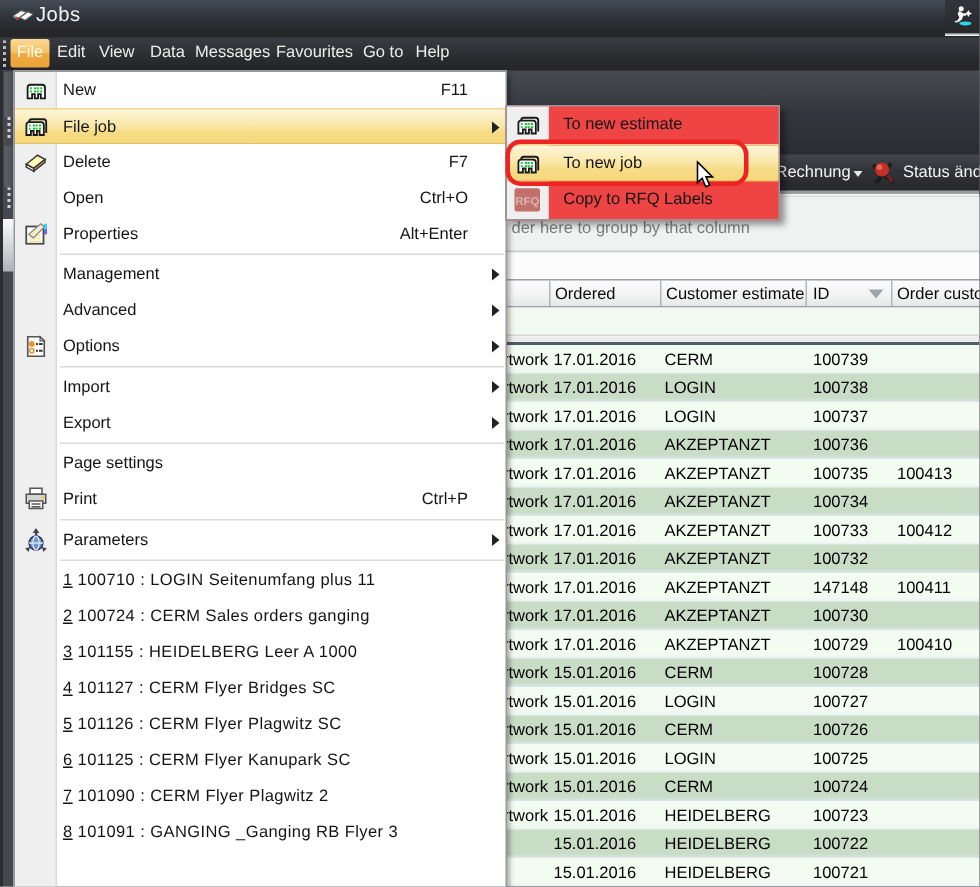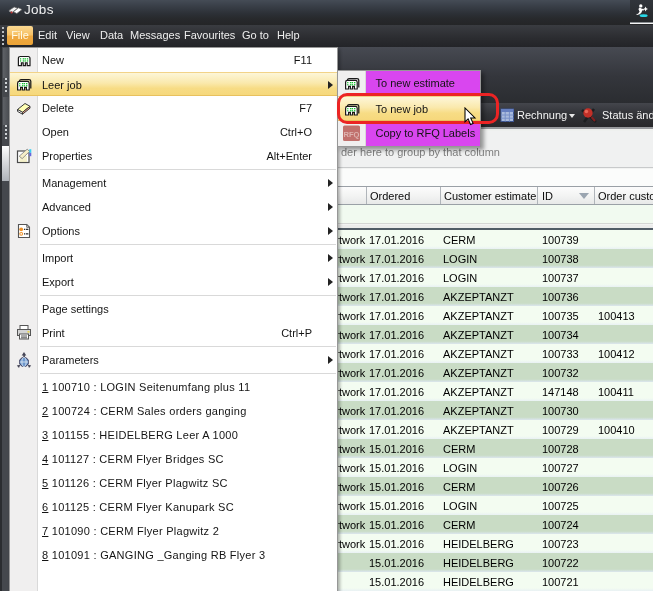--- a/index.html
+++ b/index.html
@@ -69,21 +69,21 @@
 .mi .sc { position:absolute; right:25px; top:6px; font-size:11px; color:#141414; }
 .mi .ico { position:absolute; left:4px; top:2px; }
 .mi .sub { position:absolute; right:4px; top:8.5px; width:0; height:0;
   border-top:4px solid transparent; border-bottom:4px solid transparent; border-left:5px solid #222; }
 .msep { height:3px; position:relative; }
 .msep:after { content:""; position:absolute; left:30px; right:1px; top:1px; height:1px; background:#d9d9d9; }
 .mi.hl { background:linear-gradient(#fdf6d8,#fae9ad 45%,#f7dc85 70%,#f6d87c);
   border-top:1px solid #f2d388; border-bottom:1px solid #e8c15e; }
 
 
-#submenu { left:337px; top:69.5px; width:144px; height:77px; background:#d946ef;
+#submenu { left:337px; top:69.5px; width:183px; height:77px; background:#ef4444;
   border:1px solid #979797; box-shadow:3px 3px 4px rgba(0,0,0,0.38); }
 #sm-gutter { position:absolute; left:0; top:0; width:28px; height:75px; background:#f0efef; border-right:1px solid #d9d9d9; }
 .smi { position:relative; height:25px; }
 .smi .txt { position:absolute; left:37.5px; top:6.5px; white-space:nowrap; font-size:11px; color:#141414; }
 .smi .ico { position:absolute; left:4px; top:3px; }
 .smi.hl { background:linear-gradient(#fdf6d8,#fae9ad 45%,#f7dc85 70%,#f6d87c);
   border-top:1px solid #f2d388; border-bottom:1px solid #e8c15e; }
 
 #redbox { left:336.5px; top:92.5px; width:162.5px; height:31px; border:3px solid #ec2424; border-radius:10px; z-index:60; }
 #cursor { left:464px; top:107px; z-index:70; }
@@ -328,21 +328,21 @@
 <rect x="5.2" y="8" width="1.2" height="1.3"></rect>
             <rect x="7.9" y="8" width="1.4" height="1.3"></rect>
             <rect x="9.7" y="8" width="1.4" height="1.3"></rect>
             <rect x="12" y="8" width="1.4" height="1.3"></rect>
 <rect x="5.2" y="10.1" width="1.2" height="1.3"></rect>
             <rect x="7.9" y="10.1" width="1.4" height="1.3"></rect>
             <rect x="9.7" y="10.1" width="1.4" height="1.3"></rect>
             <rect x="12" y="10.1" width="1.4" height="1.3"></rect>
 </g>
         </svg></div>
-      <span class="txt">Leer job</span>
+      <span class="txt">File job</span>
       <div class="sub"></div>
     </div>
   <div class="mi">
       <div class="ico"><svg width="20" height="19" viewBox="0 0 20 19">
 <polygon points="3.5,11.5 11,5.5 16,8.3 8.5,14.3" fill="#ffffb4" stroke="#3a3a3a" stroke-width="1"></polygon>
 <polygon points="3.5,11.5 8.5,14.3 8.5,16.2 3.5,13.4" fill="#fff" stroke="#3a3a3a" stroke-width="1"></polygon>
 <polygon points="8.5,14.3 16,8.3 16,10.2 8.5,16.2" fill="#f0a488" stroke="#3a3a3a" stroke-width="1"></polygon>
 </svg></div>
       <span class="txt">Delete</span>
       <span class="sc">F7</span>

